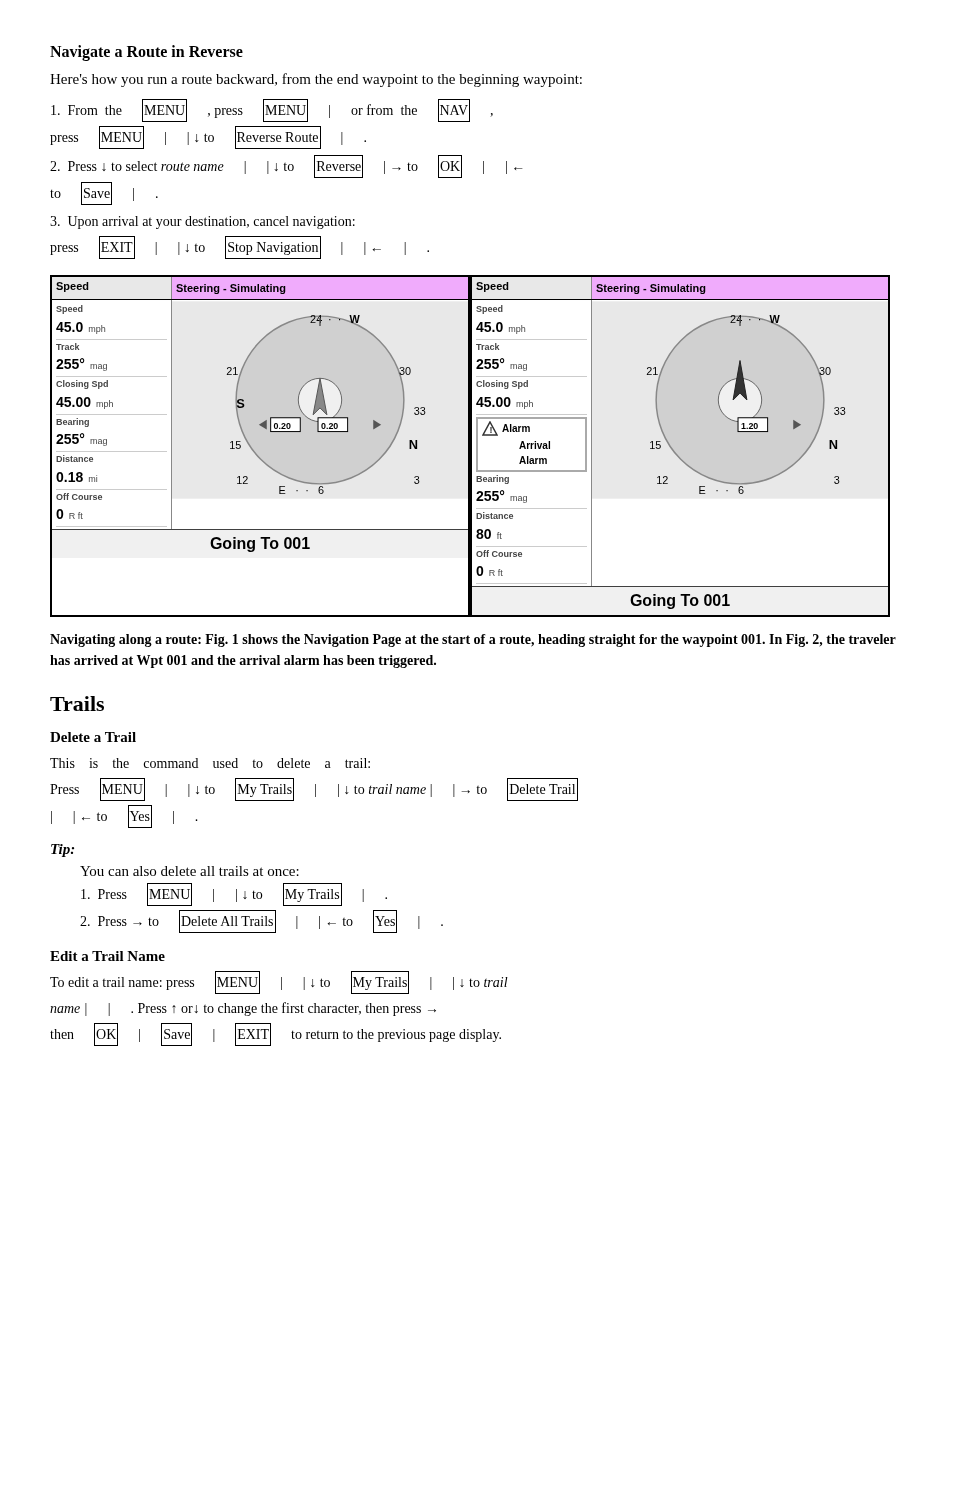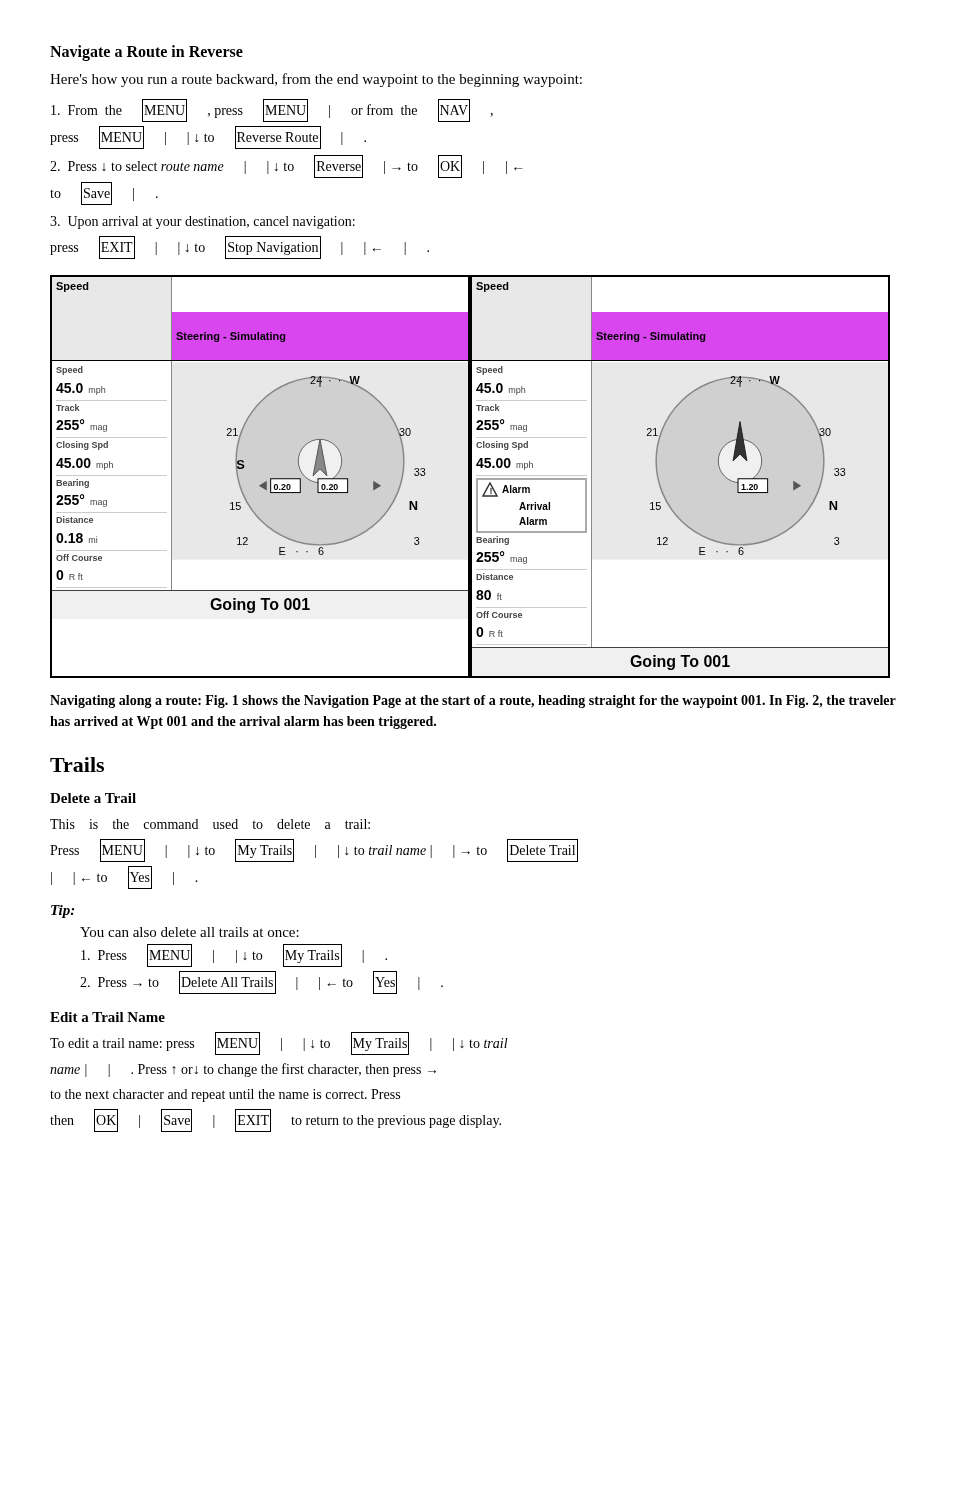--- a/index.html
+++ b/index.html
@@ -79,25 +79,24 @@
       width: 120px;
       border-right: 1px solid #888;
       padding: 1px 4px;
       font-weight: bold;
       font-size: 11px;
       background: #e8e8e8;
     }
 
     .fig-header-right {
       flex: 1;
-      padding: 16px 4px;
+      padding: 3px 4px;
       font-weight: bold;
       font-size: 11px;
-      background: #d946ef;
-      margin-top: 35px;
+      background: #f0abfc;
     }
 
     .fig-body {
       display: flex;
     }
 
     .fig-left-panel {
       width: 120px;
       border-right: 1px solid #888;
       padding: 2px 4px;
@@ -479,23 +478,20 @@
       <span class="key-btn">My Trails</span>
       <span class="pipe">|</span>
       <span>| ↓ to <span class="italic">trail</span></span>
     </div>
     <div class="instruction-line">
       <span class="italic">name |</span>
       <span class="pipe">|</span>
       <span>. Press ↑ or↓ to change the first character, then press →</span>
     </div>
     <div class="instruction-line">
-      <span>to the next character and repeat until the name is correct. Press</span>
-    </div>
-    <div class="instruction-line">
       <span>then</span>
       <span class="key-btn">OK</span>
       <span class="pipe">|</span>
       <span class="key-btn">Save</span>
       <span class="pipe">|</span>
       <span class="key-btn">EXIT</span>
       <span>to return to the previous page display.</span>
     </div>
   </div>
 </div>

